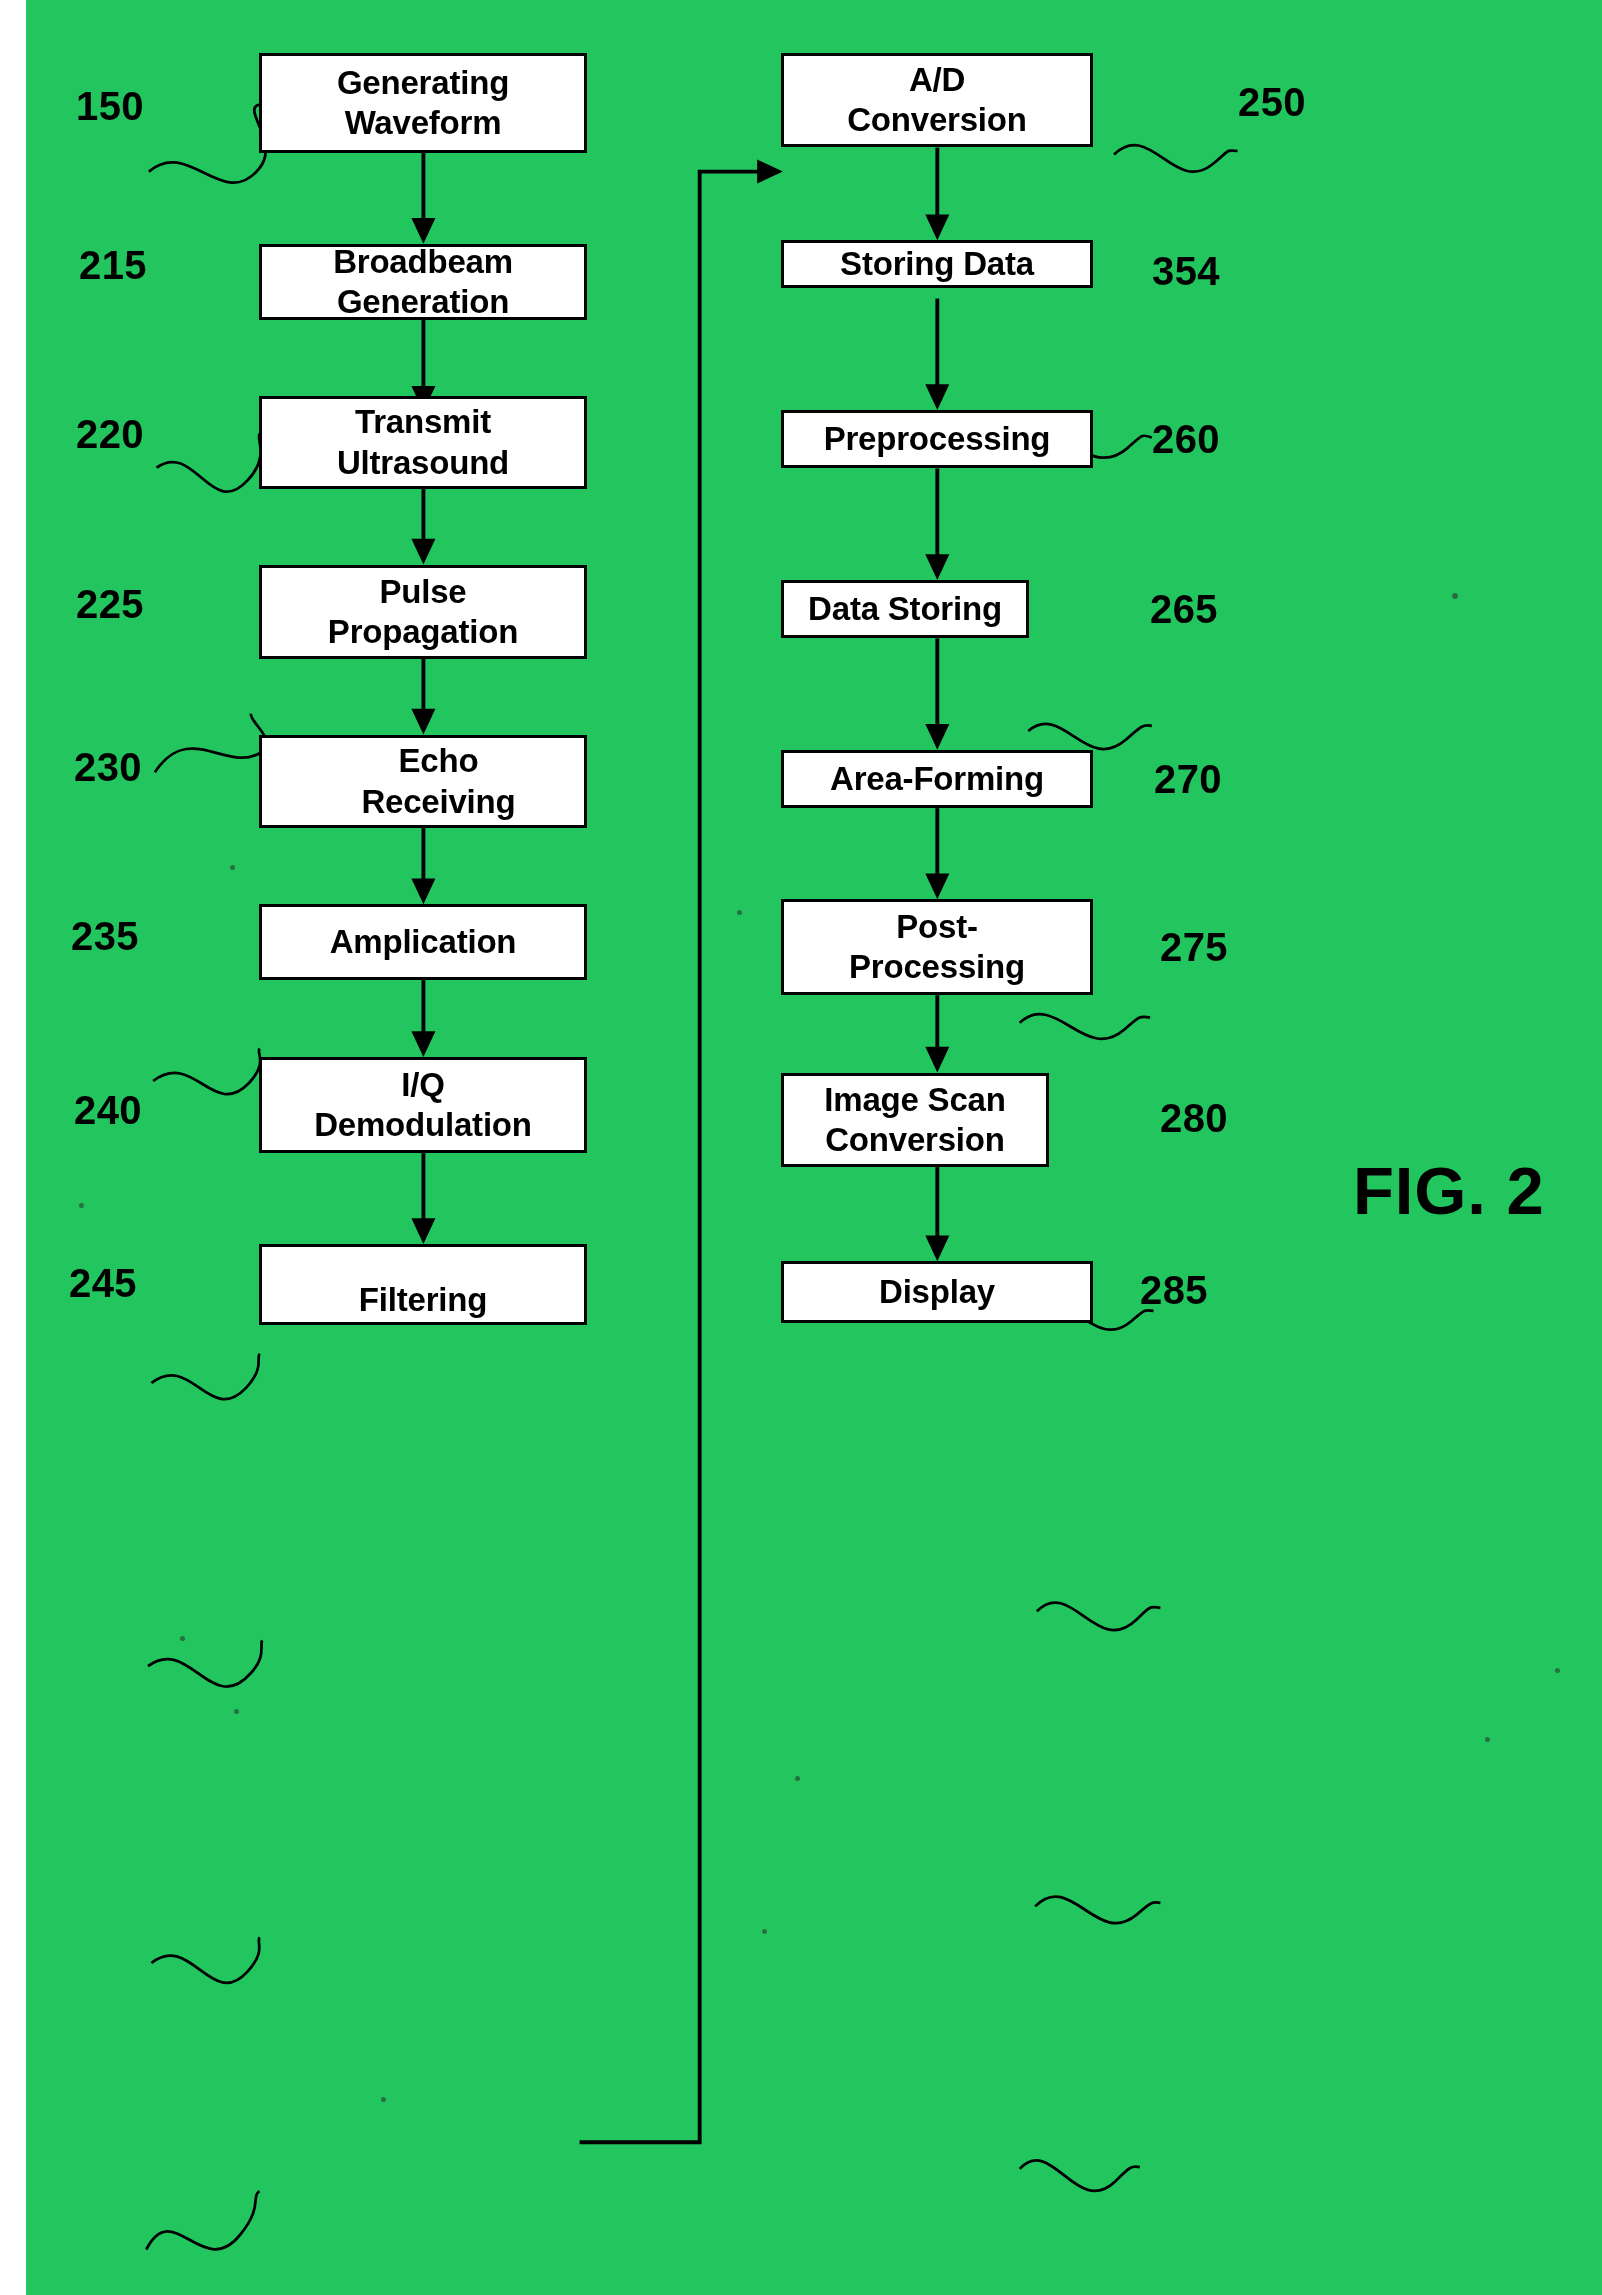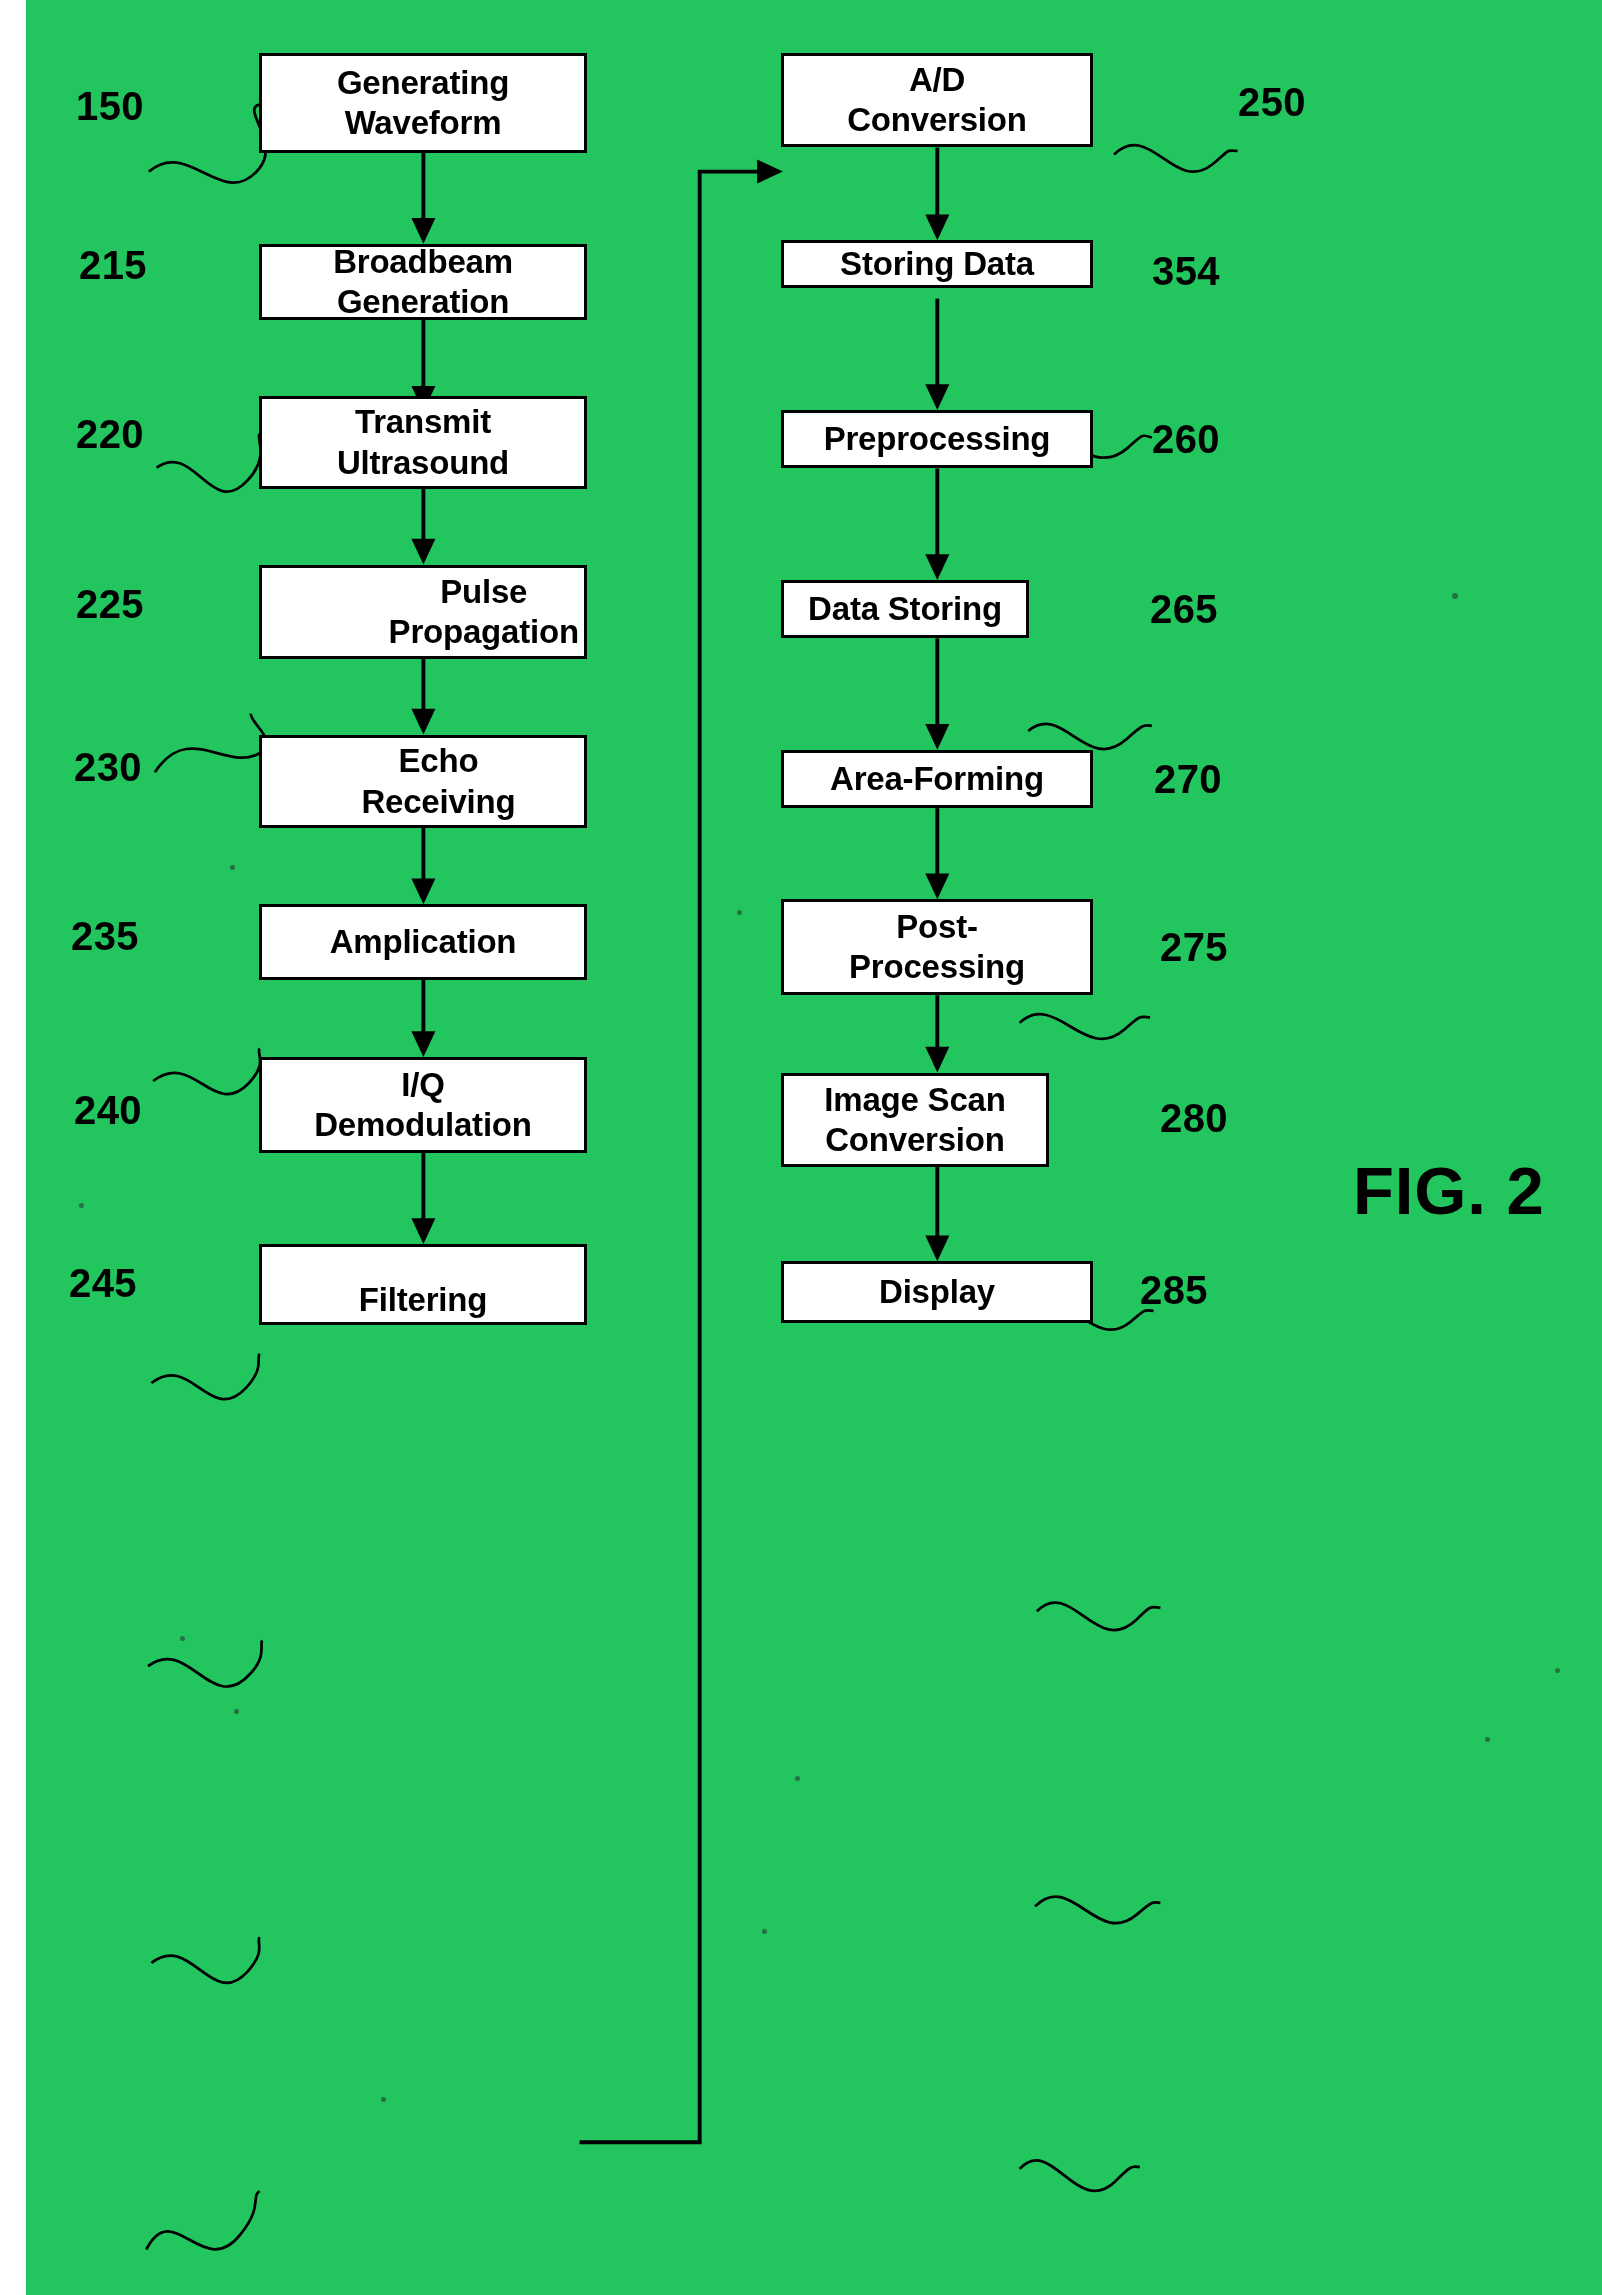--- a/index.html
+++ b/index.html
@@ -172,21 +172,21 @@
   <div class="box" style="left:233px; top:244px; width:328px; height:76px;">
     <span class="box-label">Broadbeam
 Generation</span>
   </div>
 
   <div class="box" style="left:233px; top:396px; width:328px; height:93px;">
     <span class="box-label">Transmit
 Ultrasound</span>
   </div>
 
-  <div class="box" style="left:233px; top:565px; width:328px; height:94px;justify-content:flex-end;">
+  <div class="box" style="left:233px; top:565px; width:328px; height:94px;">
     <span class="box-label">Pulse
 Propagation</span>
   </div>
 
   <div class="box" style="left:233px; top:735px; width:328px; height:93px;padding-left:36px;">
     <span class="box-label">Echo
 Receiving</span>
   </div>
 
   <div class="box" style="left:233px; top:1057px; width:328px; height:96px;">

